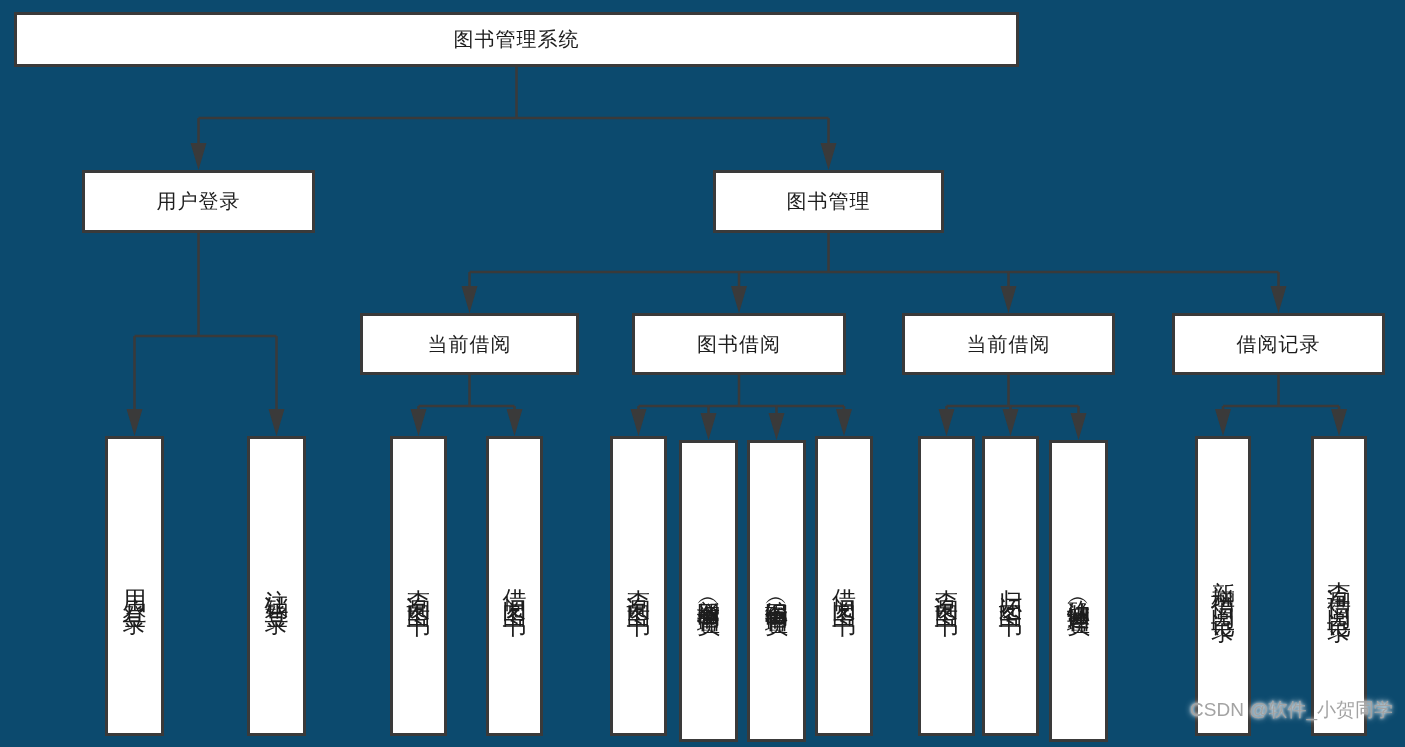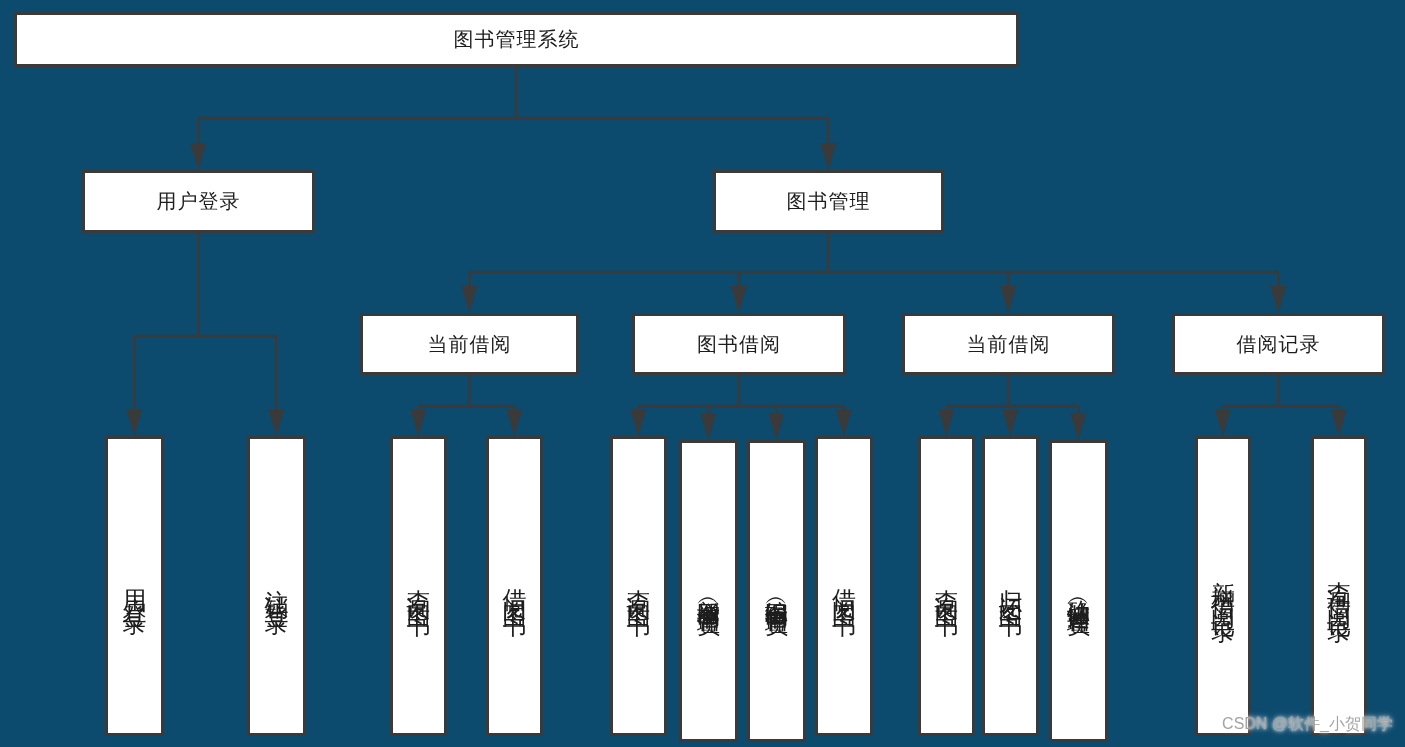--- a/index.html
+++ b/index.html
@@ -34,23 +34,23 @@
     text-orientation: mixed;
     font-size: 24px;
     color: #1d1d1d;
     letter-spacing: 8px;
     line-height: 1;
   }
   .box.v.tight span { letter-spacing: 2px; font-size: 23px; }
   #watermark {
     position: absolute;
     right: 12px;
-    bottom: 12px;
+    bottom: 24px;
     z-index: 5;
-    font-size: 16px;
+    font-size: 19px;
     color: #a3a3a3;
     text-shadow: 0 0 3px #ffffff, 0 0 6px #ffffff;
     white-space: nowrap;
     margin-top: 28px;
   }
 </style>
 </head>
 <body>
 
 <div id="canvas">

